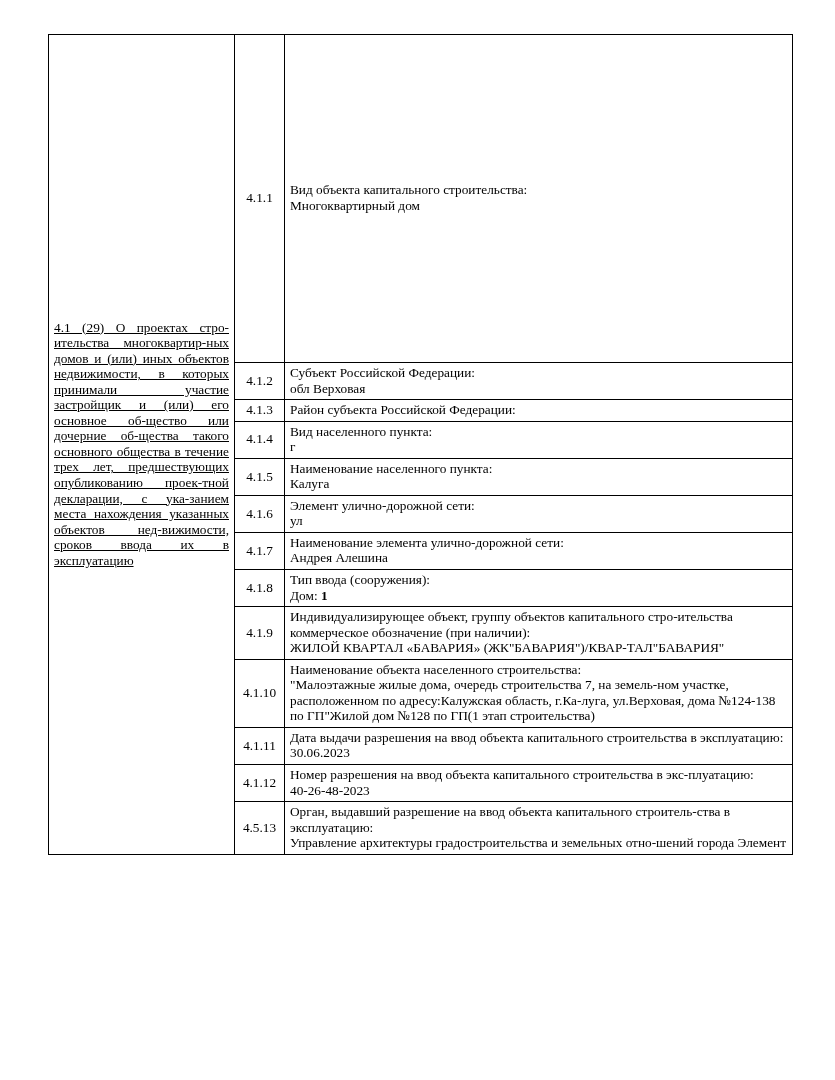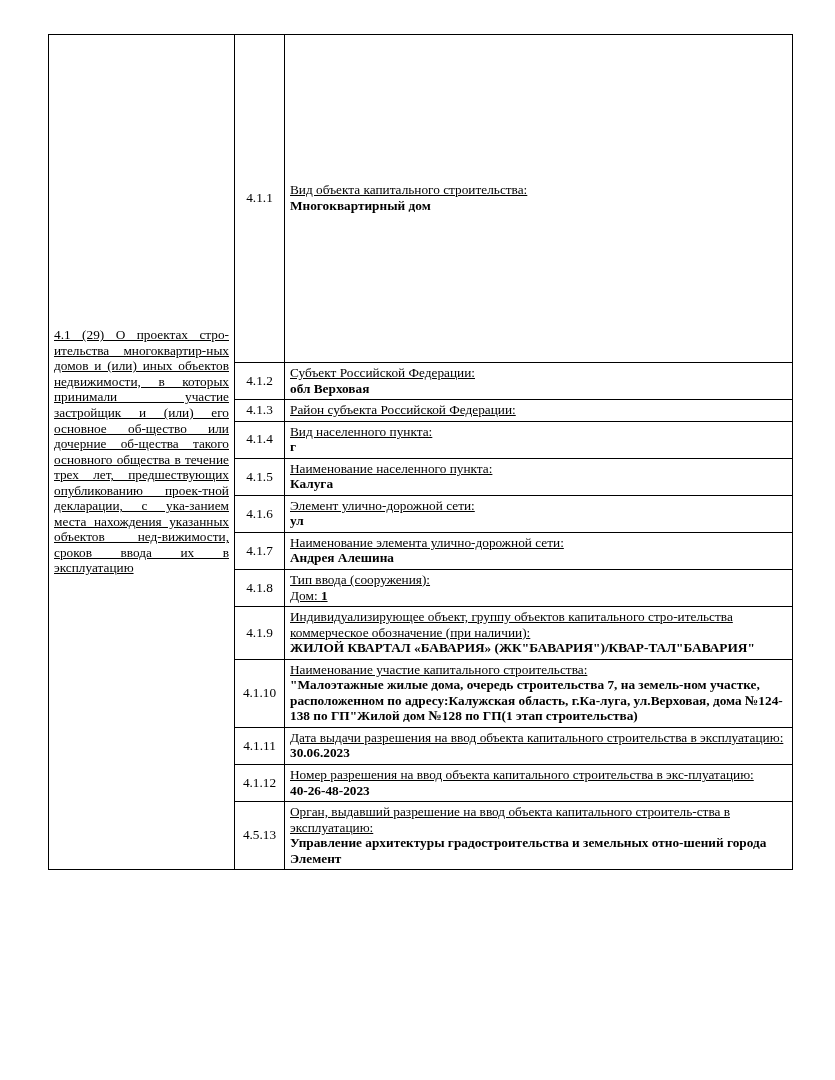--- a/index.html
+++ b/index.html
@@ -44,22 +44,22 @@
     text-decoration: underline;
   }
   td.num {
     text-align: center;
     vertical-align: middle;
     white-space: nowrap;
   }
   td.val {
     vertical-align: middle;
   }
-  .lbl { display: block; text-decoration: underline; }
-  .bold { font-weight: bold; display: block; }
+  .lbl { display: block; }
+  .bold { font-weight: normal; display: block; }
   .inline-bold { font-weight: bold; }
 </style>
 </head>
 <body>
 
 <div class="page">
   <table class="doc-table">
     <colgroup>
       <col class="c-desc">
       <col class="c-num">
@@ -126,21 +126,21 @@
       <tr>
         <td class="num">4.1.9</td>
         <td class="val">
           <span class="lbl">Индивидуализирующее объект, группу объектов капитального стро-ительства коммерческое обозначение (при наличии):</span>
           <span class="bold">ЖИЛОЙ КВАРТАЛ «БАВАРИЯ» (ЖК"БАВАРИЯ")/КВАР-ТАЛ"БАВАРИЯ"</span>
         </td>
       </tr>
       <tr>
         <td class="num">4.1.10</td>
         <td class="val">
-          <span class="lbl">Наименование участие капитального строительства:</span>
+          <span class="lbl">Наименование объекта населенного строительства:</span>
           <span class="bold">"Малоэтажные жилые дома, очередь строительства 7, на земель-ном участке, расположенном по адресу:Калужская область, г.Ка-луга, ул.Верховая, дома №124-138 по ГП"Жилой дом №128 по ГП(1 этап строительства)</span>
         </td>
       </tr>
       <tr>
         <td class="num">4.1.11</td>
         <td class="val">
           <span class="lbl">Дата выдачи разрешения на ввод объекта капитального строительства в эксплуатацию:</span>
           <span class="bold">30.06.2023</span>
         </td>
       </tr>

